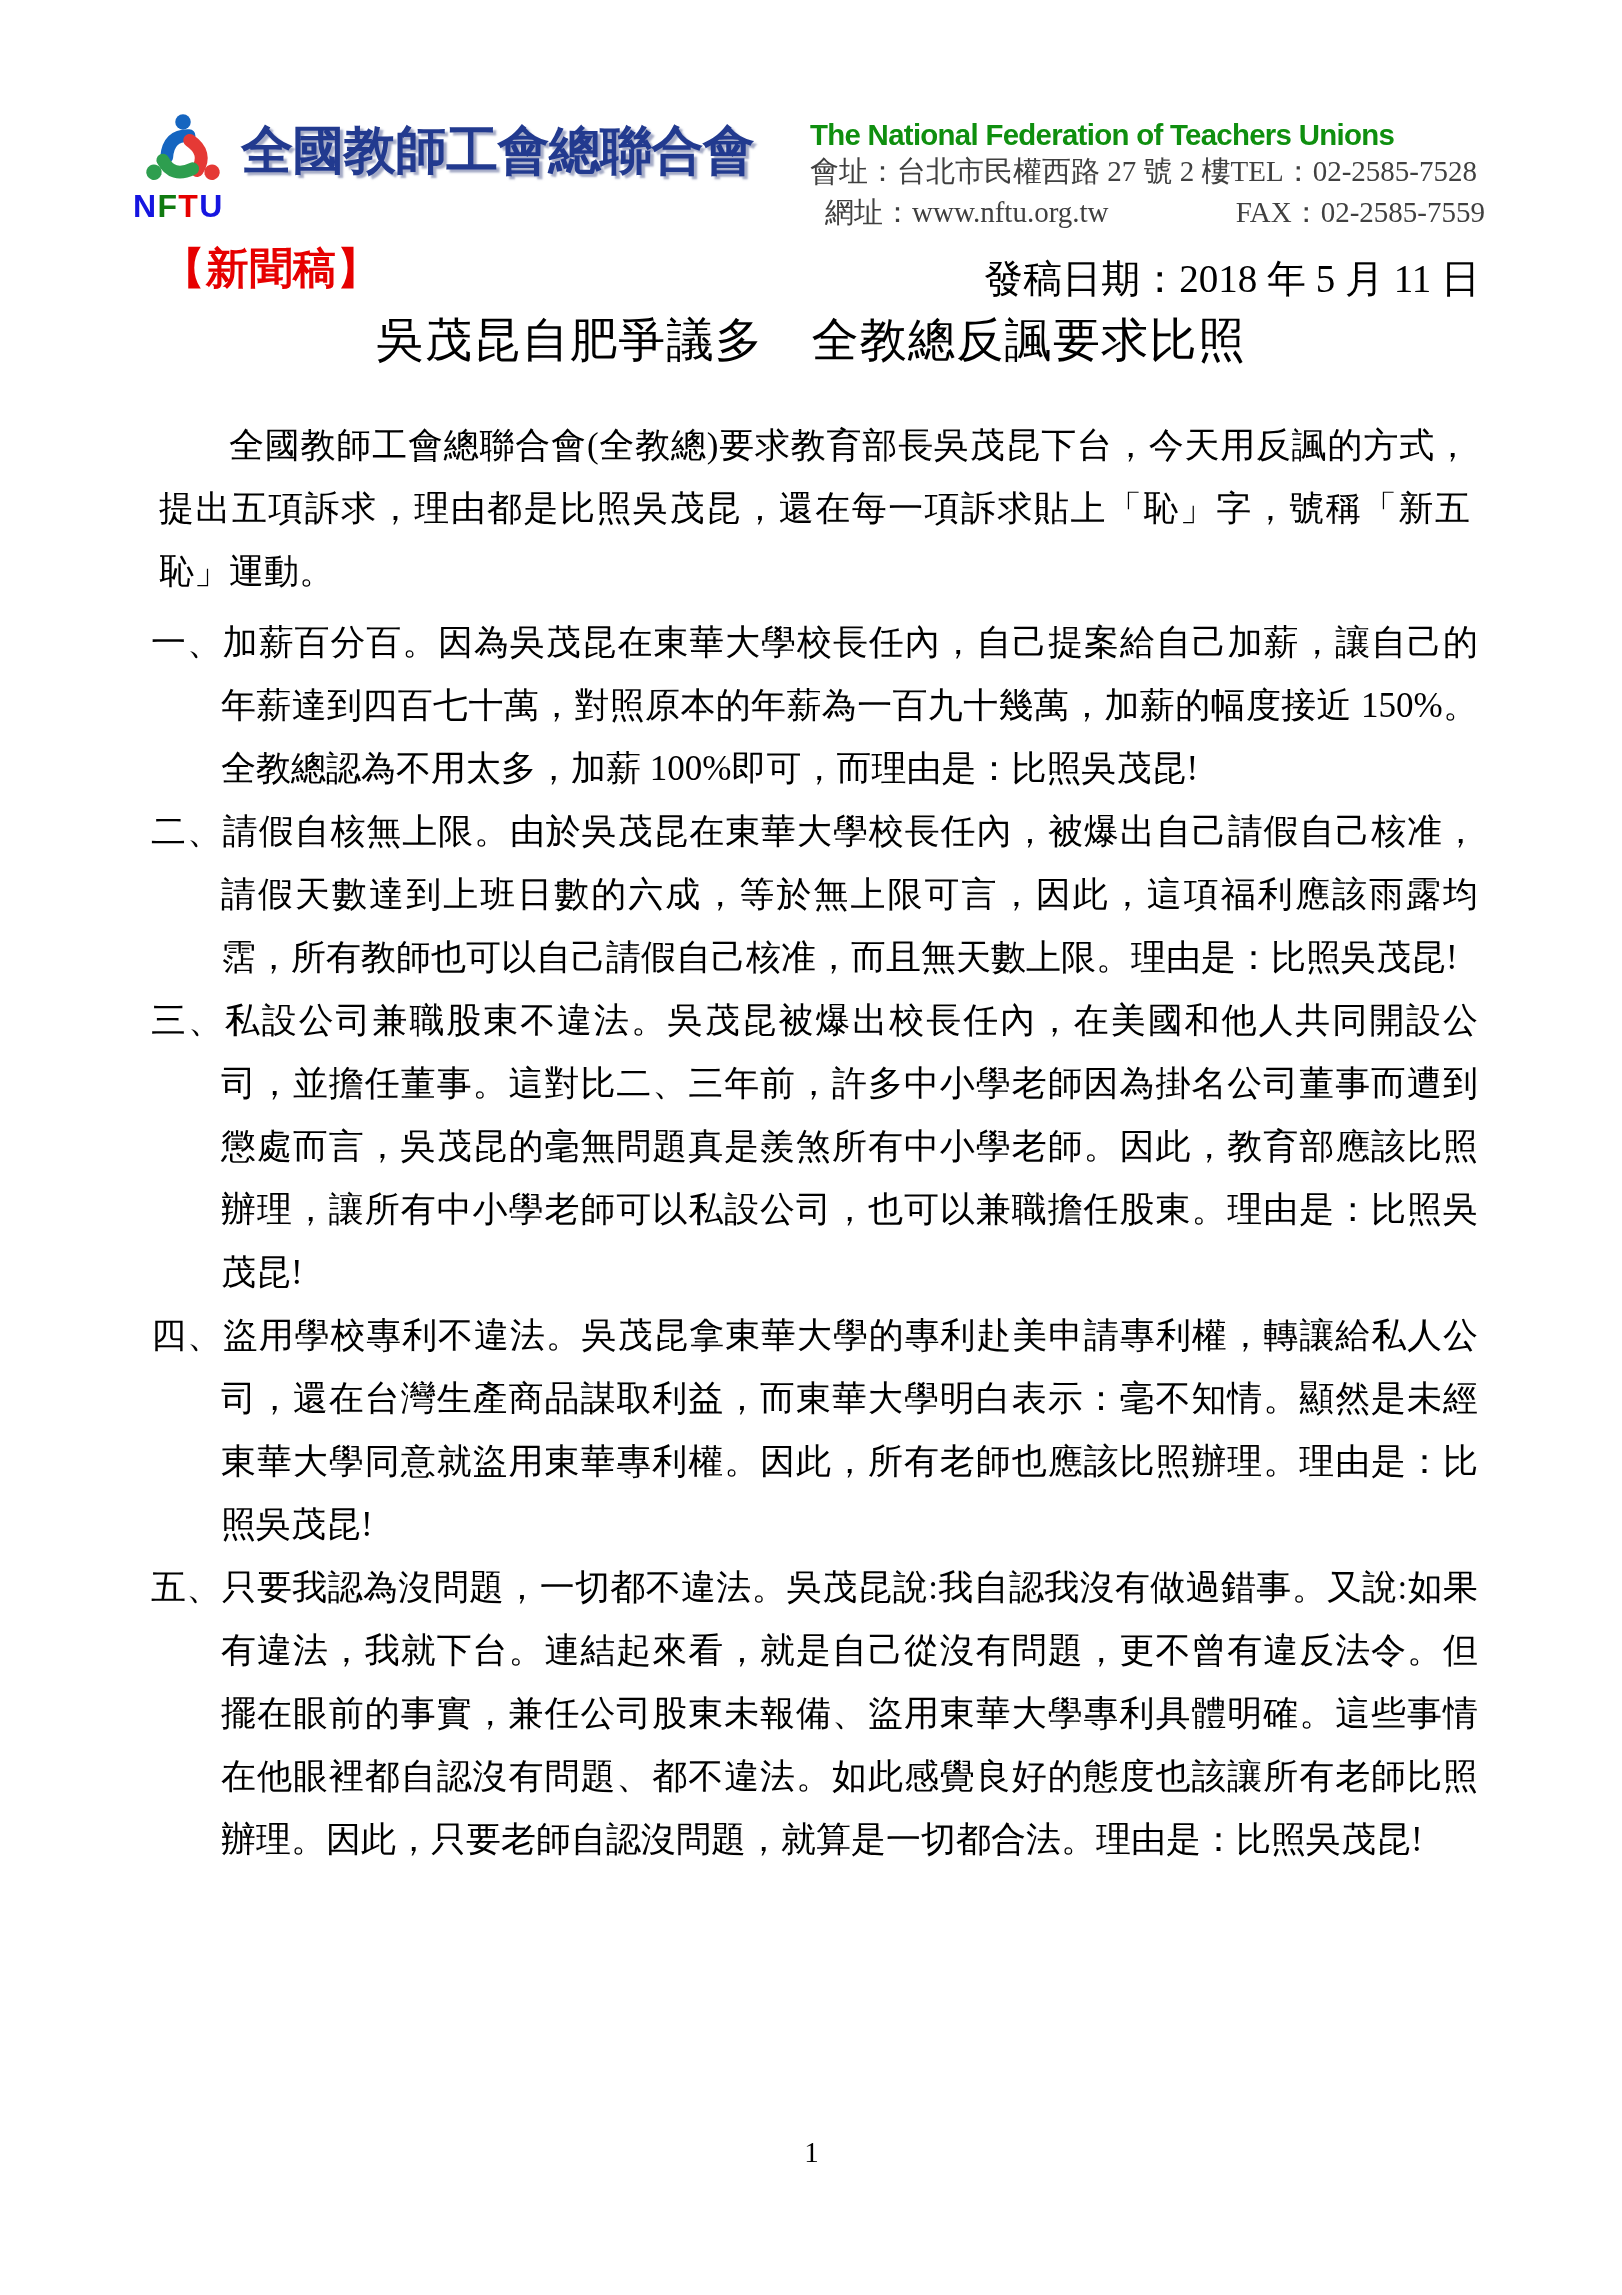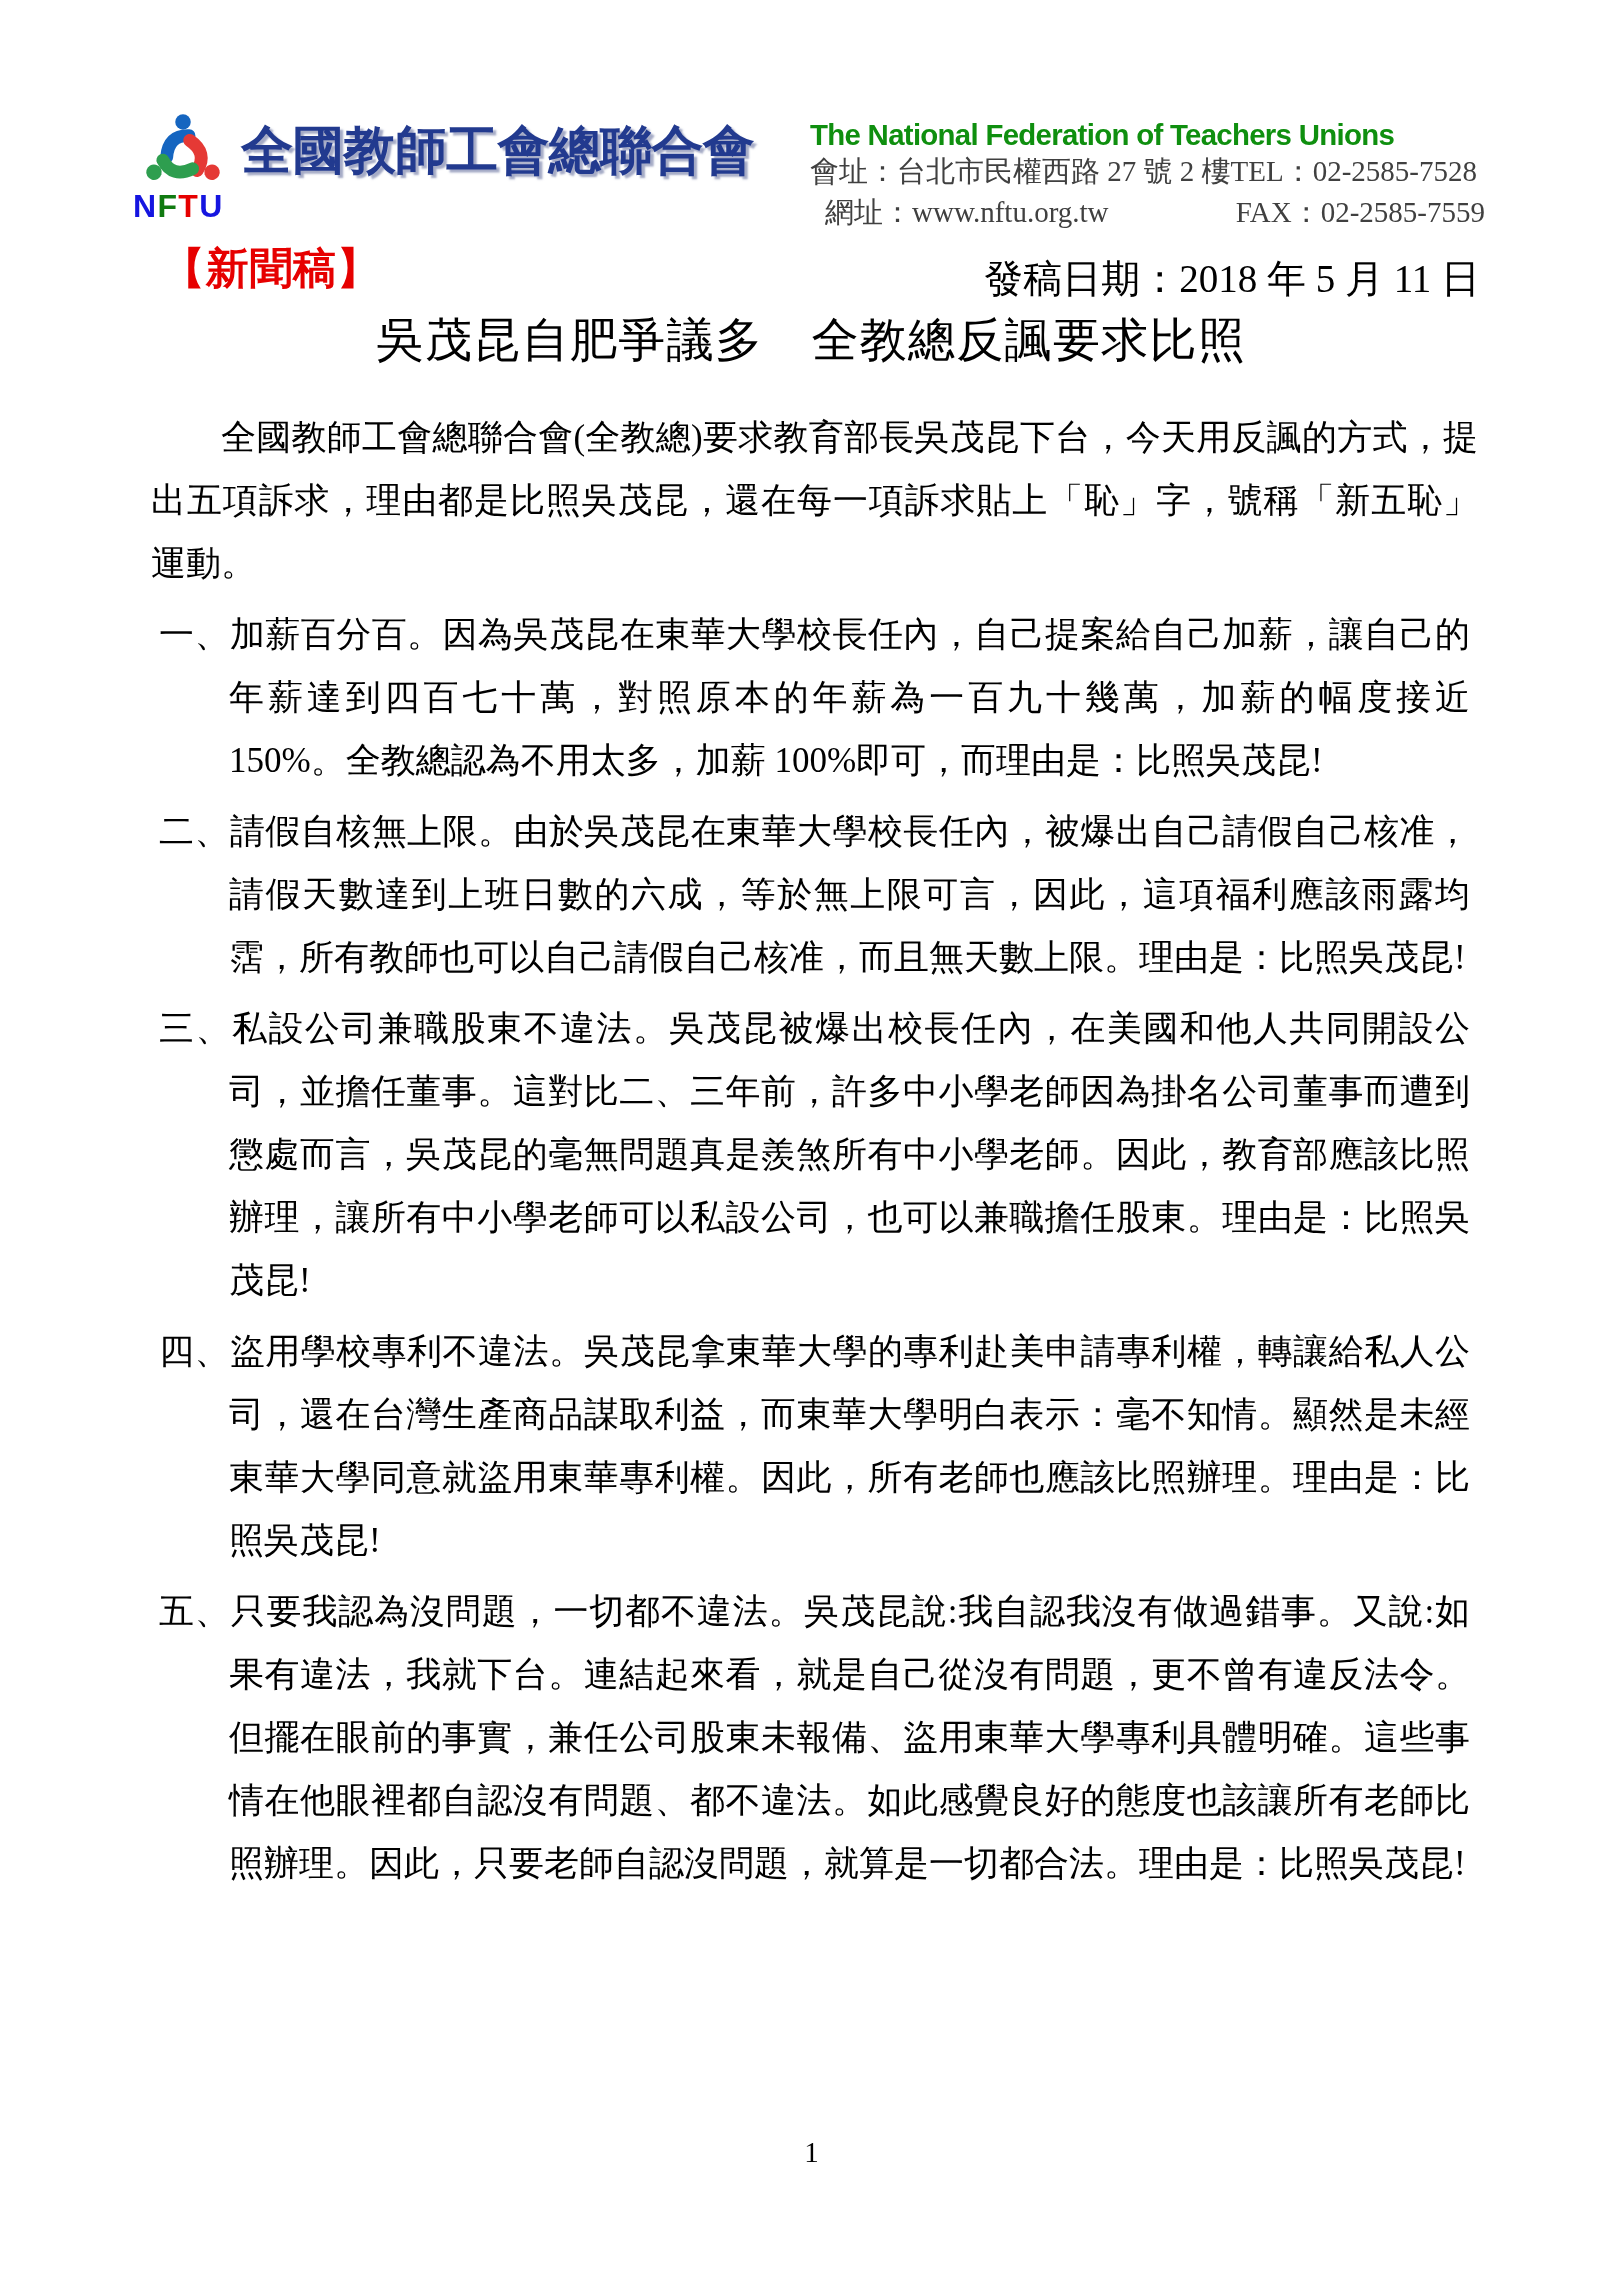--- a/index.html
+++ b/index.html
@@ -53,22 +53,22 @@
     position:absolute;left:0;right:0;top:315px;
     text-align:center;font-size:47px;font-weight:normal;line-height:1.1;
     letter-spacing:1.3px;
   }
   
   .body-text{
     position:absolute;left:151px;right:145px;top:406px;
     font-size:35px;line-height:63px;
     text-align:justify;
   }
-  .para{margin:0;text-indent:2em;}
-  .list-item{margin:8px;padding-left:2em;text-indent:-2em;}
+  .para{margin:8px;text-indent:2em;}
+  .list-item{margin:0;padding-left:2em;text-indent:-2em;}
   .list-item .marker{display:inline;}
   
   .page-num{
     position:absolute;left:0;right:0;top:2138px;
     text-align:center;font-size:29px;line-height:1;
   }
 </style>
 </head>
 <body>
 

